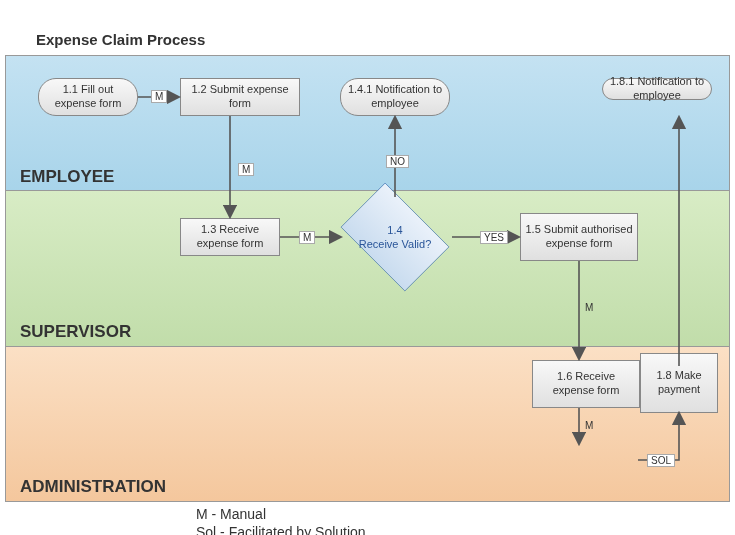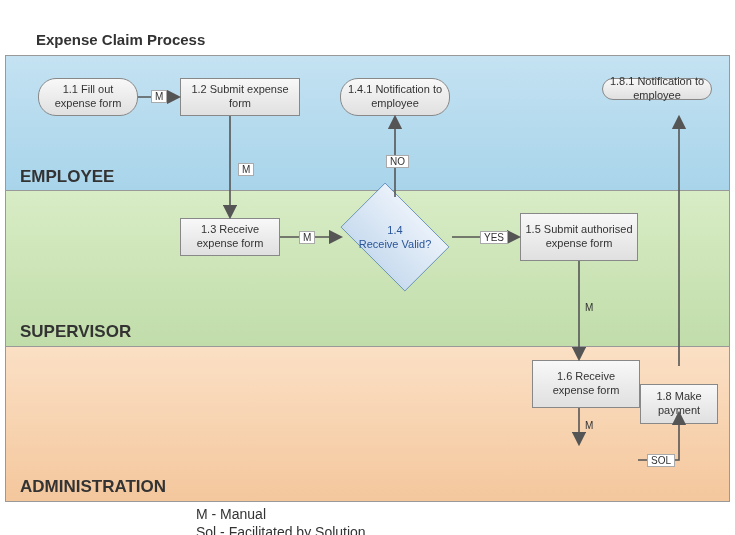--- a/index.html
+++ b/index.html
@@ -48,21 +48,21 @@
     <div class="dlabel">
       <div>
         <span>1.4</span><br>
         <span>Receive  Valid?</span>
       </div>
     </div>
   </div>
   <div class="node" style="left:520px;top:213px;width:118px;height:48px">1.5 Submit authorised expense form</div>
 
   <div class="node" style="left:532px;top:360px;width:108px;height:48px">1.6 Receive expense form</div>
-  <div class="node" style="left:640px;top:384px;width:78px;height:40px">1.8 Make payment</div>
+  <div class="node" style="left:640px;top:353px;width:78px;height:60px">1.8 Make payment</div>
 
   <div class="label" style="left:151px;top:90px">M</div>
   <div class="label" style="left:238px;top:163px">M</div>
   <div class="label" style="left:299px;top:231px">M</div>
   <div class="label" style="left:386px;top:155px">NO</div>
   <div class="label" style="left:480px;top:231px">YES</div>
   <div class="label-plain" style="left:585px;top:302px">M</div>
   <div class="label-plain" style="left:585px;top:420px">M</div>
   <div class="label" style="left:647px;top:454px">SOL</div>
 

